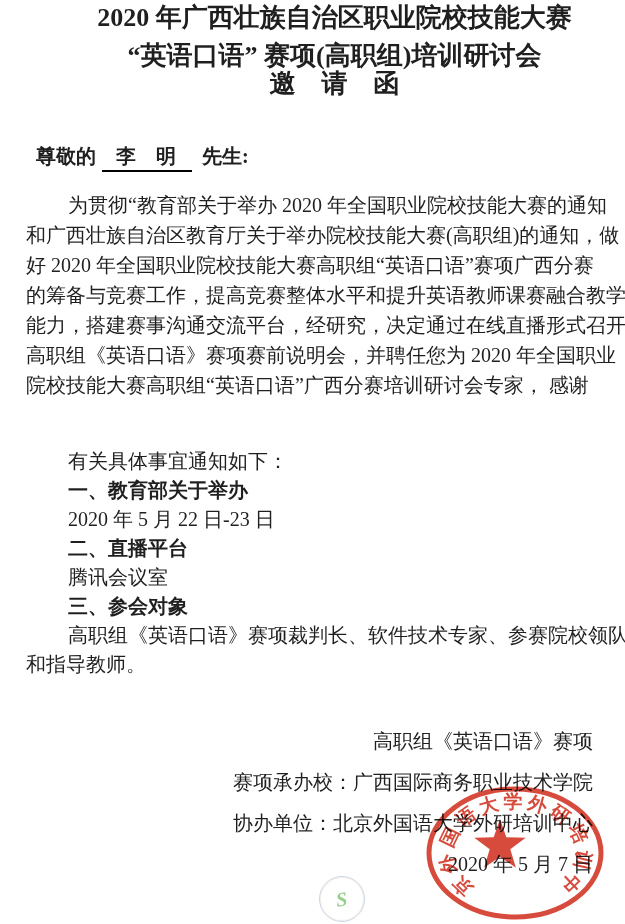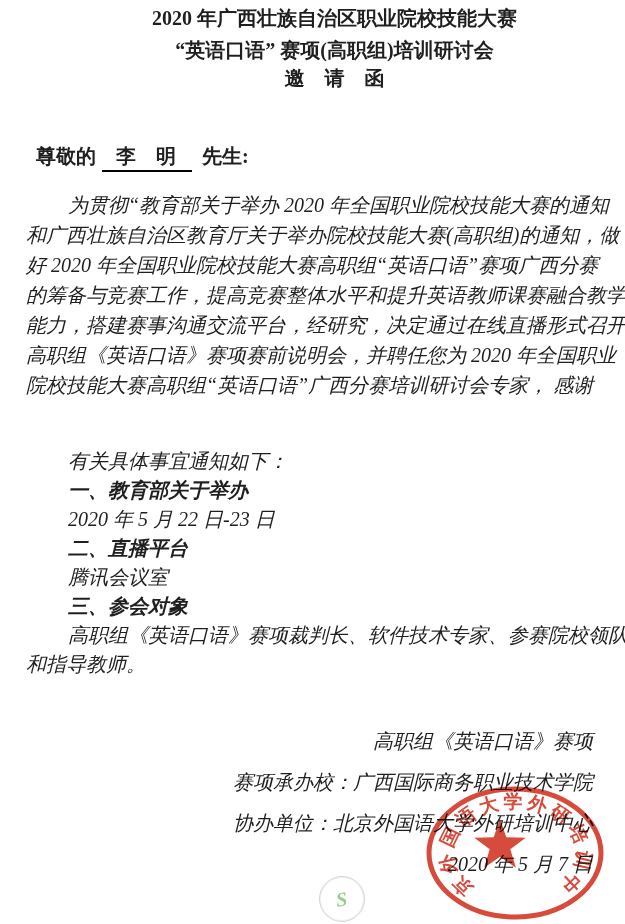--- a/index.html
+++ b/index.html
@@ -6,35 +6,35 @@
   .page{
     position:relative;
     width:625px;height:924px;
     background:#ffffff;
     overflow:hidden;
     font-family:"Liberation Serif","DejaVu Serif",serif;
     color:#1f1f1f;
   }
   
   .title-block{position:absolute;top:4px;left:0;width:625px;text-align:center;}
-  .title-line{font-size:20px;font-weight:bold;line-height:28px;padding-left:44px;}
-  .title-line.l2{margin-top:4px;}
+  .title-line{font-size:26px;font-weight:bold;line-height:28px;padding-left:44px;}
+  .title-line.l2{margin-top:10px;}
   .title-line.l3{}
   
   .salutation{position:absolute;top:143px;left:36px;font-size:20px;font-weight:bold;line-height:26px;}
   .salutation .name{
     display:inline-block;
     border-bottom:2px solid #000000;
     padding:0 16px 1px 14px;
     margin:0 10px 0 6px;
   }
   
   .para{position:absolute;top:190px;left:26px;width:567px;font-size:20px;line-height:30px;}
   .notice{position:absolute;top:447px;left:26px;width:567px;font-size:20px;line-height:29px;}
-  .line{white-space:nowrap;font-style:italic;}
+  .line{white-space:nowrap;}
   .line.indent{padding-left:42px;}
   .line.bold{font-weight:bold;font-family:"Liberation Sans","DejaVu Sans",sans-serif;}
   
   .signature{position:absolute;top:721px;right:32px;text-align:right;font-size:20px;line-height:41px;}
   
   .seal{
     position:absolute;left:424px;top:784px;width:182px;height:138px;
     opacity:0.88;mix-blend-mode:multiply;pointer-events:none;
   }
   .seal text{

